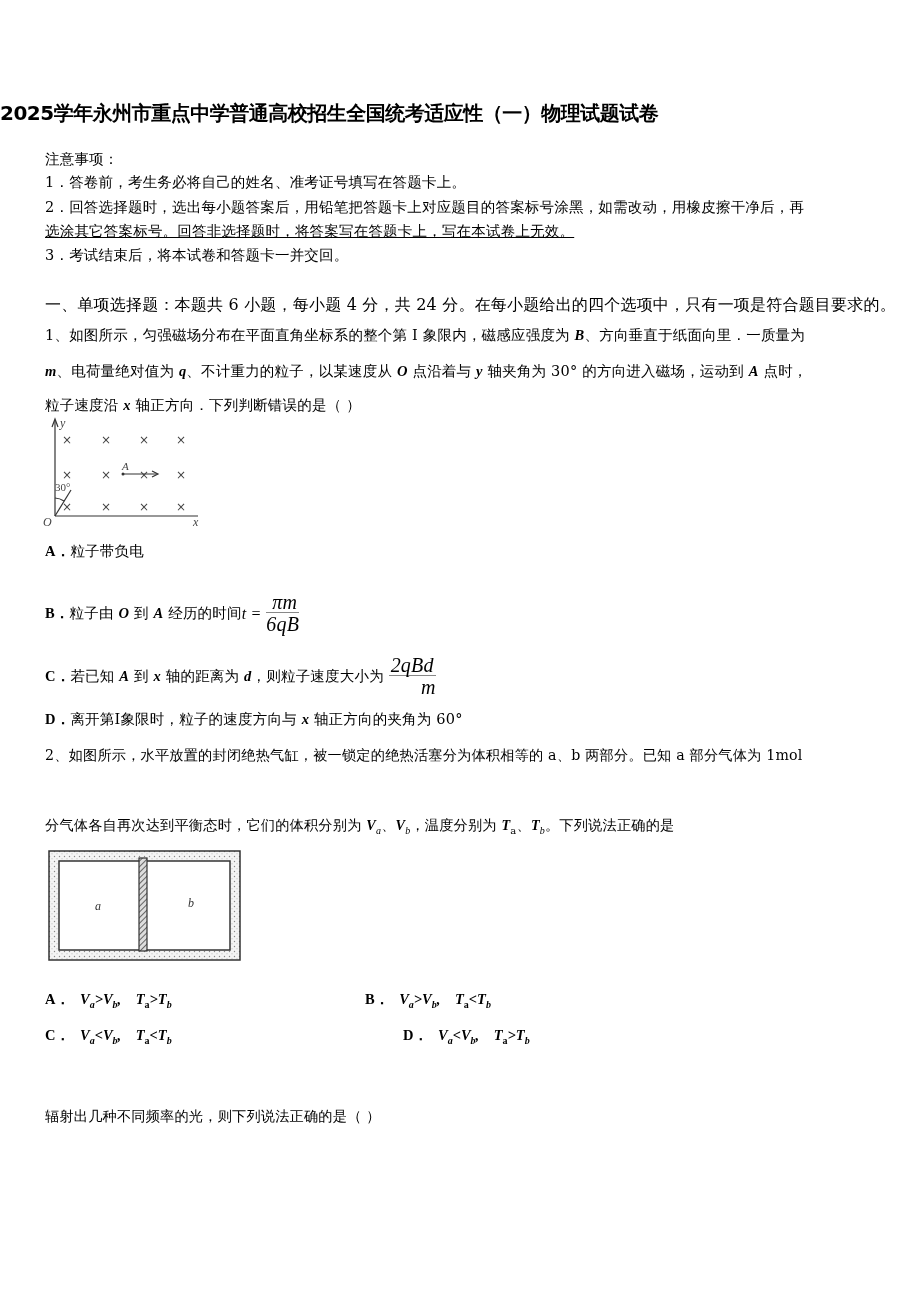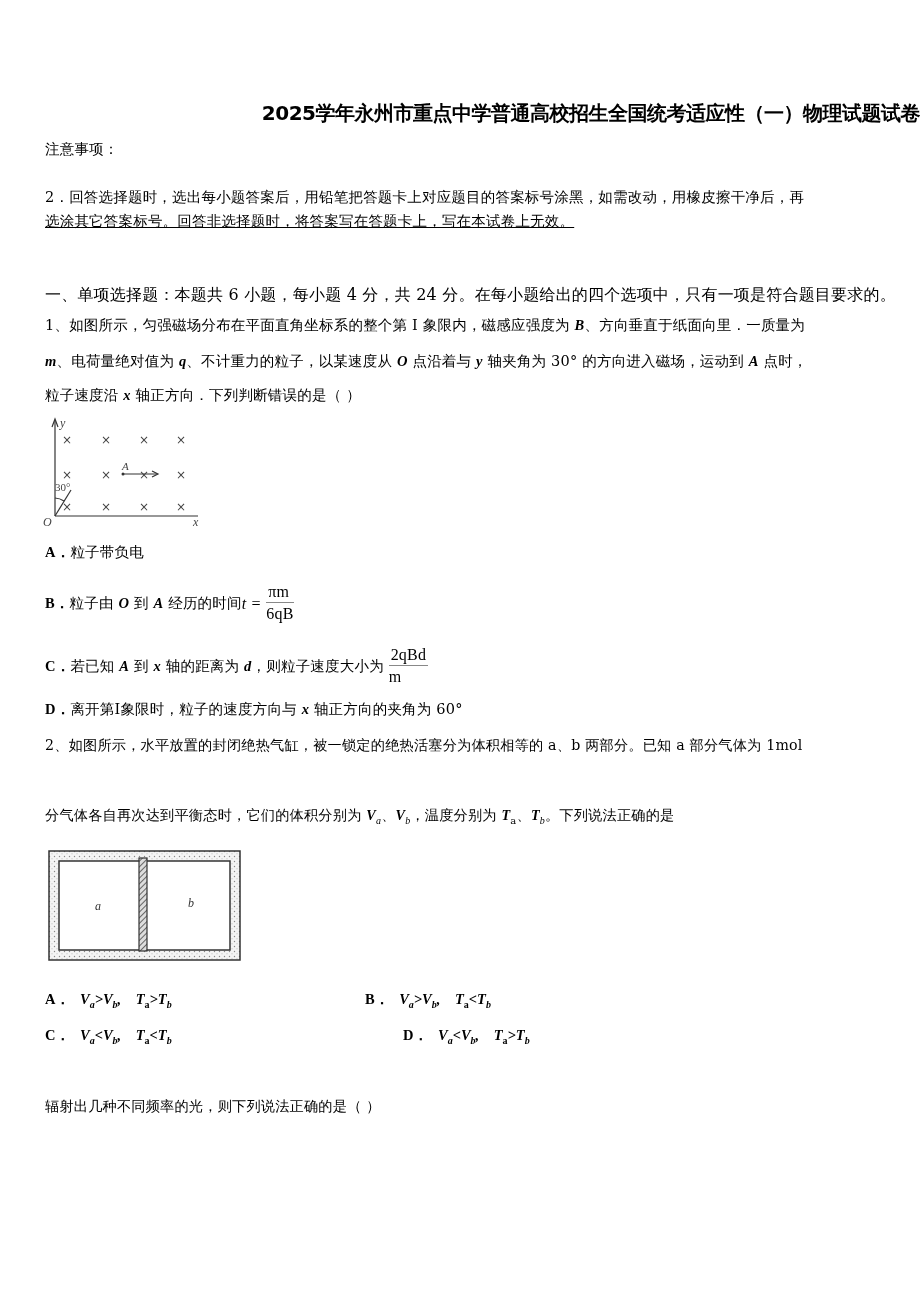--- a/index.html
+++ b/index.html
@@ -3,49 +3,52 @@
   <meta charset="utf-8">
   <style>
     html, body { margin: 0; padding: 0; background: #ffffff; }
     body {
       width: 920px; height: 1302px; position: relative; overflow: hidden;
       font-family: "DejaVu Serif", "Liberation Serif", serif;
       color: #000;
     }
     .page { position: absolute; left: 0; top: 0; width: 920px; height: 1302px; }
     .title {
-      position: absolute; top: 100px; left: 0; width: 920px; text-align: right;
+      position: absolute; top: 100px; left: 0; width: 920px; text-align: left;
       font-family: "DejaVu Sans", "Liberation Sans", sans-serif;
       font-weight: bold; font-size: 20px; letter-spacing: -0.5px;
     }
     .line {
       position: absolute; left: 45px; font-size: 14.5px; white-space: nowrap;
       letter-spacing: 0.2px;
+      margin-top: 10px;
     }
     i.v { font-family: "Liberation Serif", serif; font-style: italic; font-weight: bold; }
     i.vi { font-family: "Liberation Serif", serif; font-style: italic; }
     .opt-label { font-weight: bold; font-family: "Liberation Serif", serif; }
     sub { font-size: 10px; }
-    .frac { display: inline-block; vertical-align: middle; text-align: left; font-family: "Liberation Serif", serif; font-size: 16px; }
+    .frac { display: inline-block; vertical-align: middle; text-align: right; font-family: "Liberation Serif", serif; font-style: italic; font-size: 20px; }
     .frac .num { display: block; border-bottom: 1px solid #888; padding: 0 2px; line-height: 20px; }
     .frac .den { display: block; line-height: 22px; }
     .fig { position: absolute; }
     .opt2 { position: absolute; font-size: 14.5px; white-space: nowrap; font-family: "Liberation Serif", serif; }
     .opt2 .expr { font-style: italic; font-weight: bold; margin-left: 10px; }
   </style>
 </head>
 <body>
 
 <div class="page">
 
   <div class="title">2025学年永州市重点中学普通高校招生全国统考适应性（一）物理试题试卷</div>
 
   <div class="line" style="top:140px;">注意事项：</div>
+  <div class="line" style="top:163px;">1．答卷前，考生务必将自己的姓名、准考证号填写在答题卡上。</div>
   <div class="line" style="top:188px;">2．回答选择题时，选出每小题答案后，用铅笔把答题卡上对应题目的答案标号涂黑，如需改动，用橡皮擦干净后，再</div>
   <div class="line" style="top:212px;text-decoration:underline;">选涂其它答案标号。回答非选择题时，将答案写在答题卡上，写在本试卷上无效。</div>
+  <div class="line" style="top:236px;">3．考试结束后，将本试卷和答题卡一并交回。</div>
 
   <div class="line" style="top:285px; font-size:16px;">一、单项选择题：本题共 6 小题，每小题 4 分，共 24 分。在每小题给出的四个选项中，只有一项是符合题目要求的。</div>
 
   <div class="line" style="top:316px;">
     <span>1、</span><span>如图所示，匀强磁场分布在平面直角坐标系的整个第 I 象限内，磁感应强度为 </span><i class="v">B</i><span>、方向垂直于纸面向里．一质量为</span>
   </div>
   <div class="line" style="top:352px;">
     <i class="v">m</i><span>、电荷量绝对值为 </span><i class="v">q</i><span>、不计重力的粒子，以某速度从 </span><i class="v">O</i><span> 点沿着与 </span><i class="v">y</i><span> 轴夹角为 30° 的方向进入磁场，运动到 </span><i class="v">A</i><span> 点时，</span>
   </div>
   <div class="line" style="top:386px;">
@@ -77,21 +80,21 @@
         <text x="104" y="96">×</text>
         <text x="141" y="96">×</text>
       </g>
     <text x="20" y="12" font-family="Liberation Serif, serif" font-style="italic" font-size="12" fill="#444">y</text>
     <text x="153" y="111" font-family="Liberation Serif, serif" font-style="italic" font-size="12" fill="#444">x</text>
     <text x="3" y="111" font-family="Liberation Serif, serif" font-style="italic" font-size="12" fill="#444">O</text>
     <text x="82" y="55" font-family="Liberation Serif, serif" font-style="italic" font-size="11" fill="#444">A</text>
     <text x="15" y="76" font-family="Liberation Serif, serif" font-size="11" fill="#444">30°</text>
   </svg>
 
-  <div class="line" style="top:543px;">
+  <div class="line" style="top:532px;">
     <span class="opt-label">A．</span><span>粒子带负电</span>
   </div>
   <div class="line" style="top:582px;">
     <span class="opt-label" style="vertical-align:middle;">B．</span><span style="vertical-align:middle;">粒子由 </span><i class="v" style="vertical-align:middle;">O</i><span style="vertical-align:middle;"> 到 </span><i class="v" style="vertical-align:middle;">A</i><span style="vertical-align:middle;"> 经历的时间</span><i class="vi" style="vertical-align:middle; font-size:16px;">t =</i>
     <span class="frac"><span class="num">πm</span><span class="den">6qB</span></span>
   </div>
   <div class="line" style="top:645px;">
     <span class="opt-label" style="vertical-align:middle;">C．</span><span style="vertical-align:middle;">若已知 </span><i class="v" style="vertical-align:middle;">A</i><span style="vertical-align:middle;"> 到 </span><i class="v" style="vertical-align:middle;">x</i><span style="vertical-align:middle;"> 轴的距离为 </span><i class="v" style="vertical-align:middle;">d</i><span style="vertical-align:middle;">，则粒子速度大小为</span>
     <span class="frac"><span class="num">2qBd</span><span class="den">m</span></span>
   </div>

